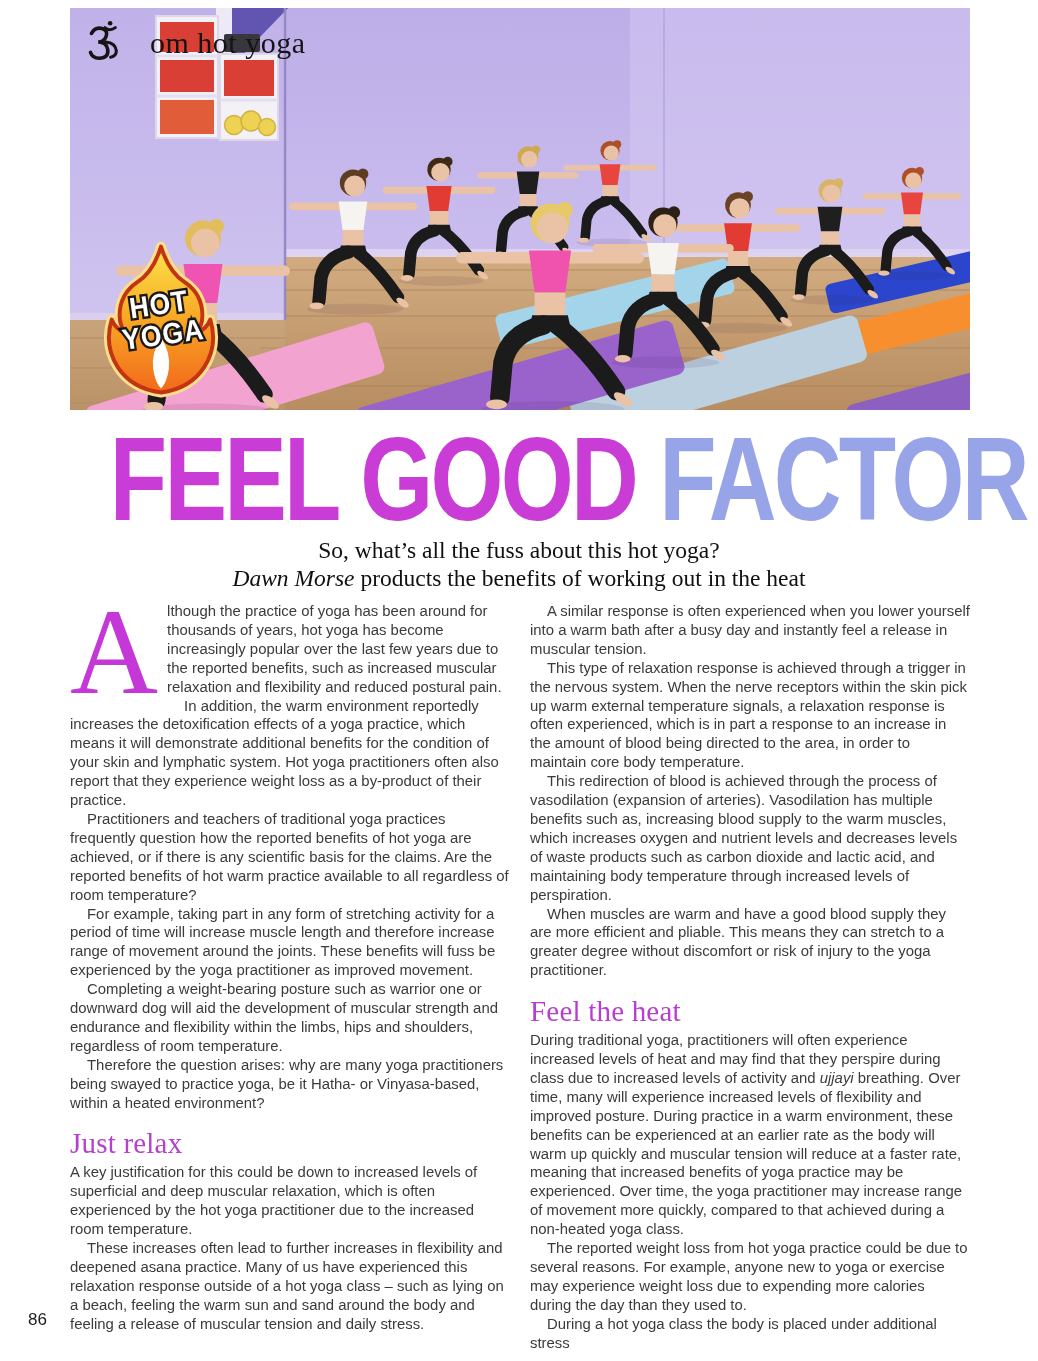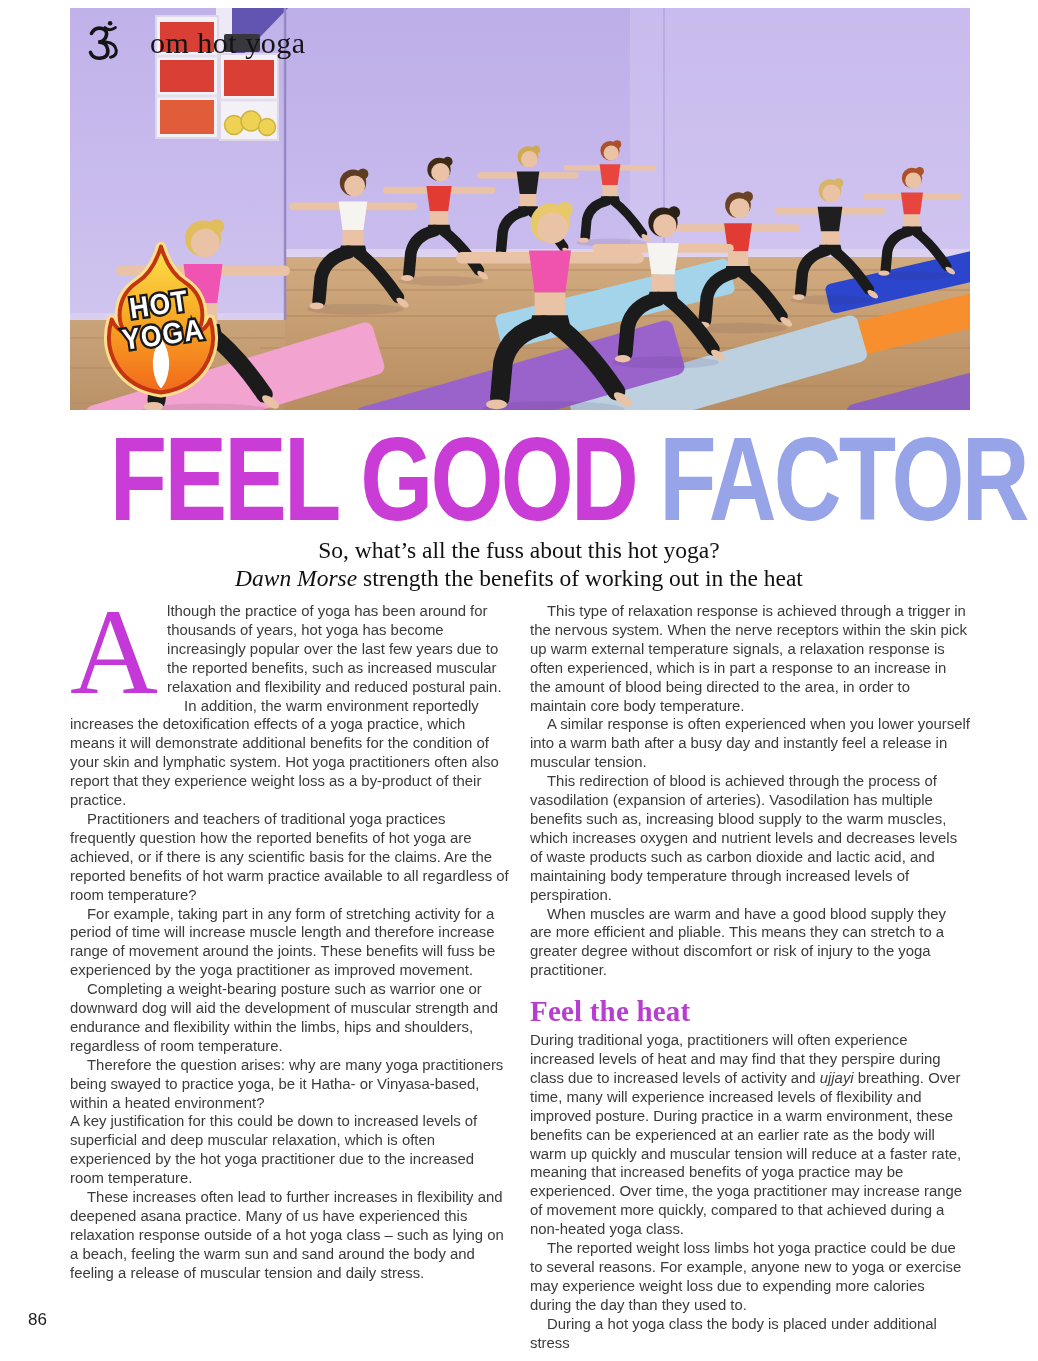--- a/index.html
+++ b/index.html
@@ -22,21 +22,21 @@
   
   .standfirst{position:absolute;left:0;top:536px;width:1038px;text-align:center;
     font-family:"Liberation Serif",serif;font-size:23.5px;line-height:28px;color:#101010;}
   .standfirst i{font-style:italic;text-align:right;}
   
   .columns{position:absolute;left:70px;top:602px;width:900px;display:flex;gap:20px;
     color:#3b3b3b;font-size:14.9px;line-height:18.9px;}
   .col{width:440px;}
   .col p{margin:0;}
   .col p.ind{text-indent:17px;}
-  h2.sec{font-family:"Liberation Serif",serif;font-weight:bold;color:#b83ecf;
+  h2.sec{font-family:"Liberation Serif",serif;font-weight:normal;color:#b83ecf;
     font-size:29px;line-height:32px;margin:15px 0 4px 0;letter-spacing:.2px;}
   .dropcap{float:left;font-family:"Liberation Serif",serif;font-size:122px;line-height:94px;
     color:#c338d6;margin:3px 9px 0 0;}
   
   .pagenum{position:absolute;left:28px;top:1310px;font-size:17px;color:#1d1d1d;}
 </style>
 </head>
 <body>
 
 <div class="photo">
@@ -174,39 +174,40 @@
 
 <div class="title">
   <span class="stretch">
     <span class="t1">FEEL GOOD</span>
     <span class="t2">FACTOR</span>
   </span>
 </div>
 
 <div class="standfirst">
   <div>So, what’s all the fuss about this hot yoga?</div>
-  <div><i>Dawn Morse</i><span> strength the benefits of working out in the heat</span></div>
+  <div><i>Dawn Morse</i><span> products the benefits of working out in the heat</span></div>
 </div>
 
 <div class="columns">
   <div class="col">
     <p><span class="dropcap">A</span><span>lthough the practice of yoga has been around for thousands of years, hot yoga has become increasingly popular over the last few years due to the reported benefits, such as increased muscular relaxation and flexibility and reduced postural pain.</span></p>
     <p class="ind">In addition, the warm environment reportedly increases the detoxification effects of a yoga practice, which means it will demonstrate additional benefits for the condition of your skin and lymphatic system. Hot yoga practitioners often also report that they experience weight loss as a by-product of their practice.</p>
     <p class="ind">Practitioners and teachers of traditional yoga practices frequently question how the reported benefits of hot yoga are achieved, or if there is any scientific basis for the claims. Are the reported benefits of hot warm practice available to all regardless of room temperature?</p>
     <p class="ind">For example, taking part in any form of stretching activity for a period of time will increase muscle length and therefore increase range of movement around the joints. These benefits will fuss be experienced by the yoga practitioner as improved movement.</p>
     <p class="ind">Completing a weight-bearing posture such as warrior one or downward dog will aid the development of muscular strength and endurance and flexibility within the limbs, hips and shoulders, regardless of room temperature.</p>
     <p class="ind">Therefore the question arises: why are many yoga practitioners being swayed to practice yoga, be it Hatha- or Vinyasa-based, within a heated environment?</p>
+    <h2 class="sec">Just relax</h2>
     <p>A key justification for this could be down to increased levels of superficial and deep muscular relaxation, which is often experienced by the hot yoga practitioner due to the increased room temperature.</p>
     <p class="ind">These increases often lead to further increases in flexibility and deepened asana practice. Many of us have experienced this relaxation response outside of a hot yoga class – such as lying on a beach, feeling the warm sun and sand around the body and feeling a release of muscular tension and daily stress.</p>
   </div>
   <div class="col">
+    <p class="ind">A similar response is often experienced when you lower yourself into a warm bath after a busy day and instantly feel a release in muscular tension.</p>
     <p class="ind">This type of relaxation response is achieved through a trigger in the nervous system. When the nerve receptors within the skin pick up warm external temperature signals, a relaxation response is often experienced, which is in part a response to an increase in the amount of blood being directed to the area, in order to maintain core body temperature.</p>
-    <p class="ind">A similar response is often experienced when you lower yourself into a warm bath after a busy day and instantly feel a release in muscular tension.</p>
     <p class="ind">This redirection of blood is achieved through the process of vasodilation (expansion of arteries). Vasodilation has multiple benefits such as, increasing blood supply to the warm muscles, which increases oxygen and nutrient levels and decreases levels of waste products such as carbon dioxide and lactic acid, and maintaining body temperature through increased levels of perspiration.</p>
     <p class="ind">When muscles are warm and have a good blood supply they are more efficient and pliable. This means they can stretch to a greater degree without discomfort or risk of injury to the yoga practitioner.</p>
     <h2 class="sec">Feel the heat</h2>
     <p><span>During traditional yoga, practitioners will often experience increased levels of heat and may find that they perspire during class due to increased levels of activity and </span><i>ujjayi</i><span> breathing. Over time, many will experience increased levels of flexibility and improved posture. During practice in a warm environment, these benefits can be experienced at an earlier rate as the body will warm up quickly and muscular tension will reduce at a faster rate, meaning that increased benefits of yoga practice may be experienced. Over time, the yoga practitioner may increase range of movement more quickly, compared to that achieved during a non-heated yoga class.</span></p>
-    <p class="ind">The reported weight loss limbs hot yoga practice could be due to several reasons. For example, anyone new to yoga or exercise may experience weight loss due to expending more calories during the day than they used to.</p>
+    <p class="ind">The reported weight loss from hot yoga practice could be due to several reasons. For example, anyone new to yoga or exercise may experience weight loss due to expending more calories during the day than they used to.</p>
     <p class="ind">During a hot yoga class the body is placed under additional stress</p>
   </div>
 </div>
 
 <div class="pagenum">86</div>
 
 </body></html>

